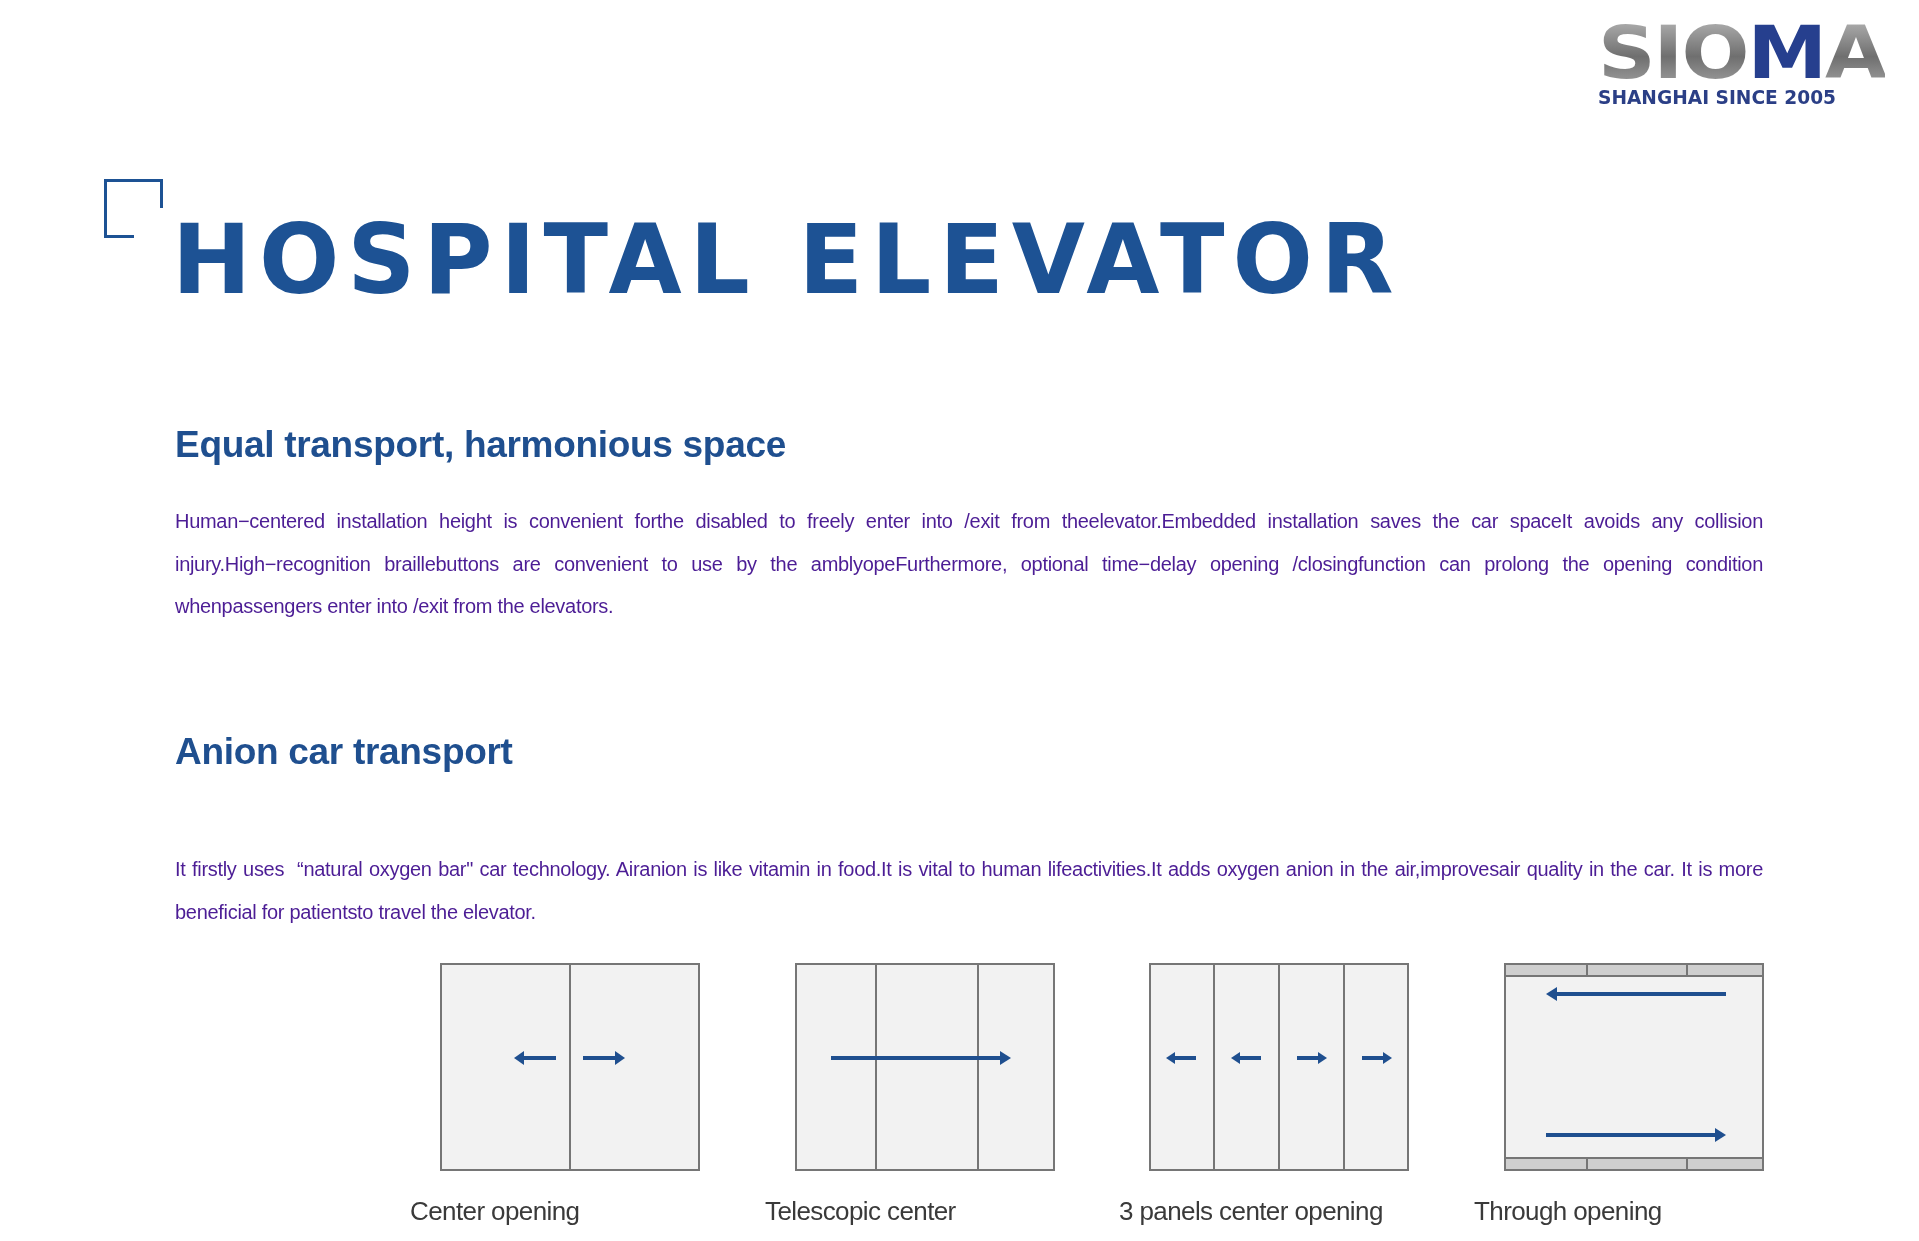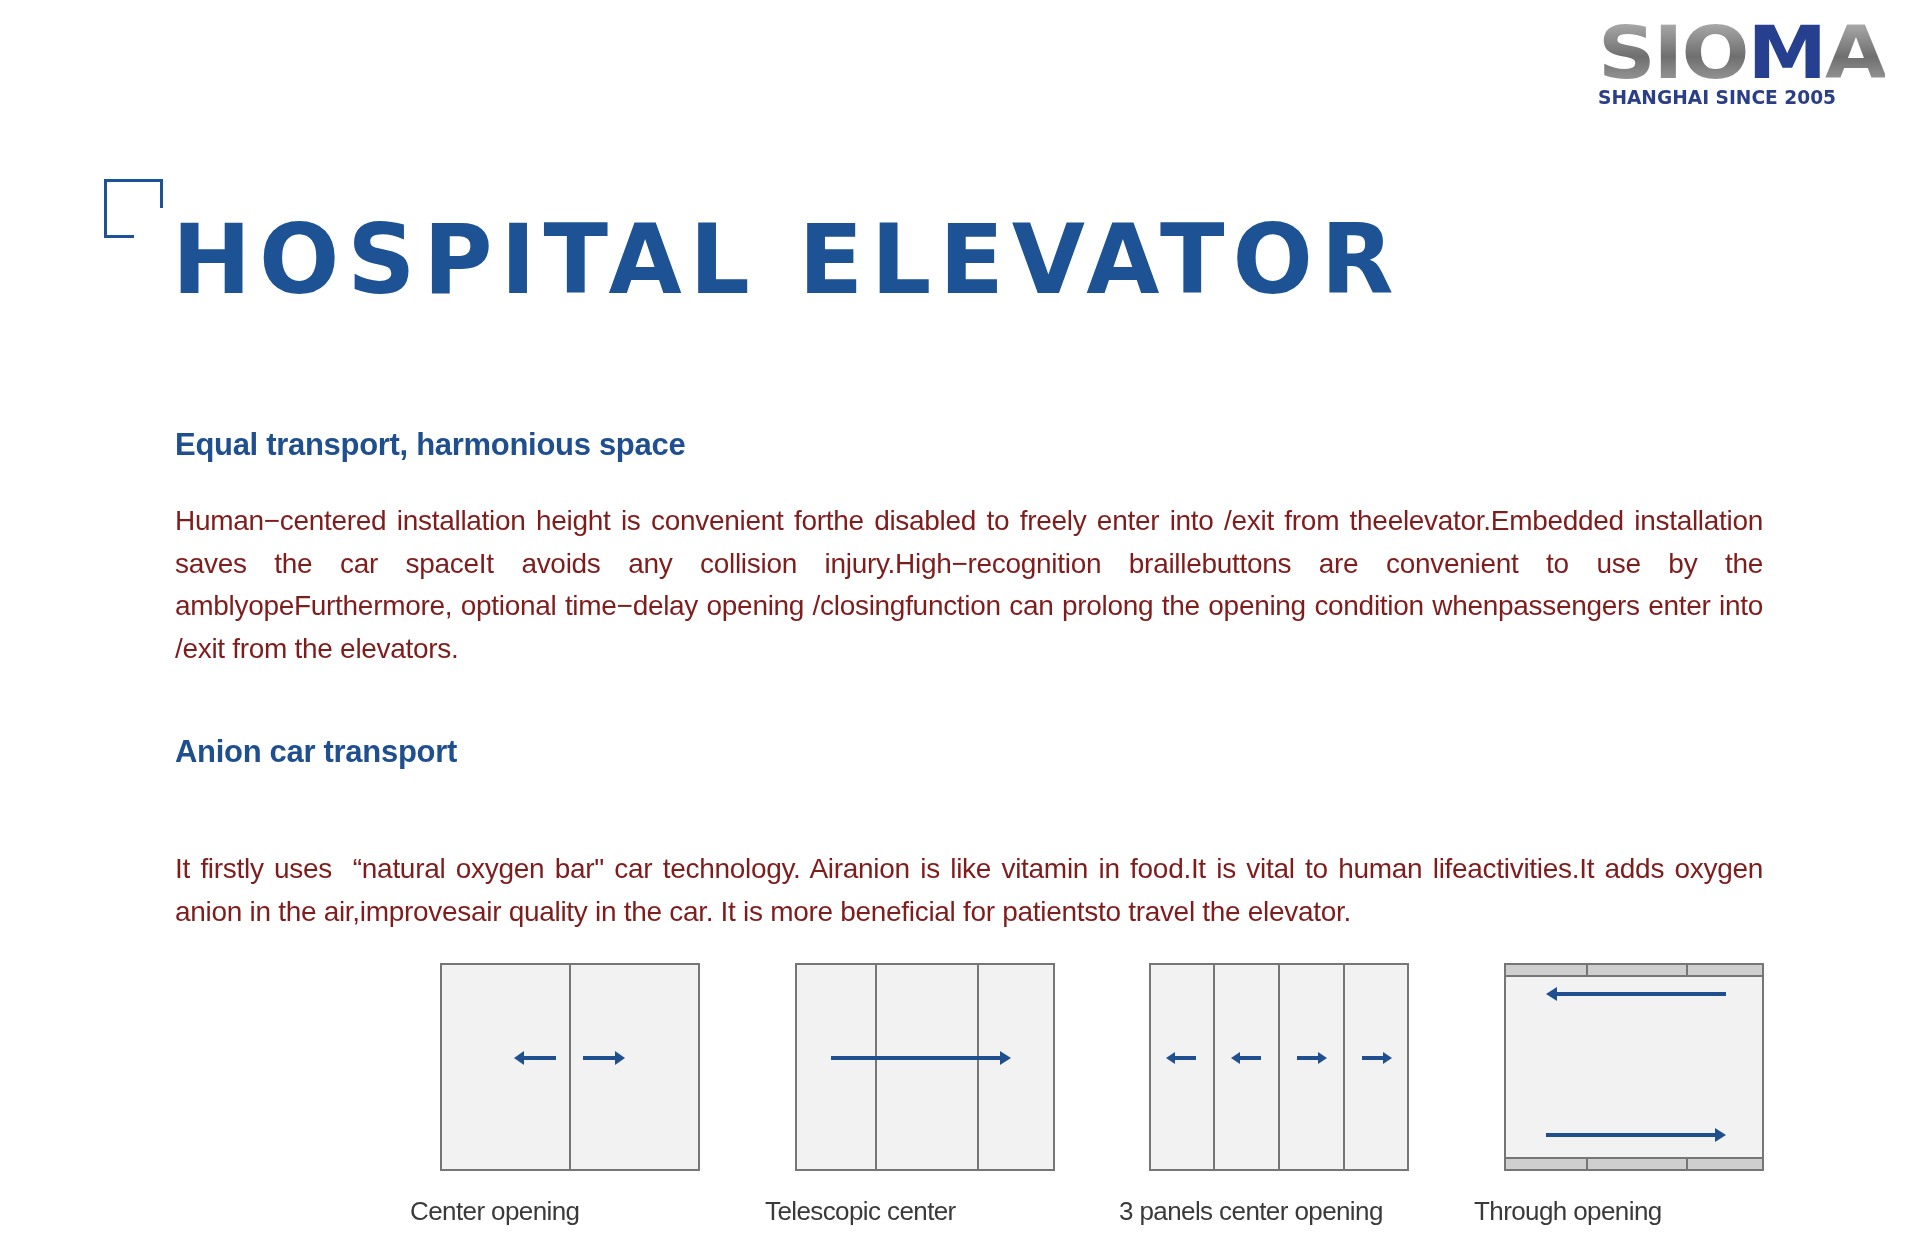--- a/index.html
+++ b/index.html
@@ -19,23 +19,23 @@
               white-space: nowrap; transform: scaleX(0.93); transform-origin: left; }
 
   
   .bracket { position: absolute; left: 104px; top: 179px; width: 59px; height: 59px; }
   .title { position: absolute; left: 172px; top: 210px; height: 100px; white-space: nowrap;
            font-family: "DejaVu Sans", sans-serif; font-weight: bold; font-size: 96px; line-height: 100px;
            color: #1d5294; letter-spacing: 8px; transform-origin: left top; transform: scaleX(0.985); }
 
   
   .section-heading { position: absolute; left: 175px; font-family: "Liberation Sans", sans-serif; font-weight: bold;
-                     font-size: 31px; line-height: 44px; color: #1f4f8f; white-space: nowrap; letter-spacing: -0.3px; }
+                     font-size: 37px; line-height: 44px; color: #1f4f8f; white-space: nowrap; letter-spacing: -0.3px; }
   .body-text { position: absolute; left: 175px; width: 1588px; font-family: "Liberation Sans", sans-serif;
-               font-size: 28px; line-height: 42.5px; color: #7f1d1d; text-align: justify; letter-spacing: -0.3px; }
+               font-size: 20px; line-height: 42.5px; color: #4c1d95; text-align: justify; letter-spacing: -0.3px; }
 
   
   .door { position: absolute; top: 963px; width: 260px; height: 208px; box-sizing: border-box;
           border: 2px solid #767676; background: #f2f2f2; }
   .door svg { position: absolute; left: -2px; top: -2px; }
   .door-label { position: absolute; top: 1194px; width: 320px; text-align: left; font-family: "Liberation Sans", sans-serif;
                 font-size: 26px; line-height: 34px; color: #3a3a3a; letter-spacing: -0.6px; white-space: nowrap; }
 </style>
 </head>
 <body>

